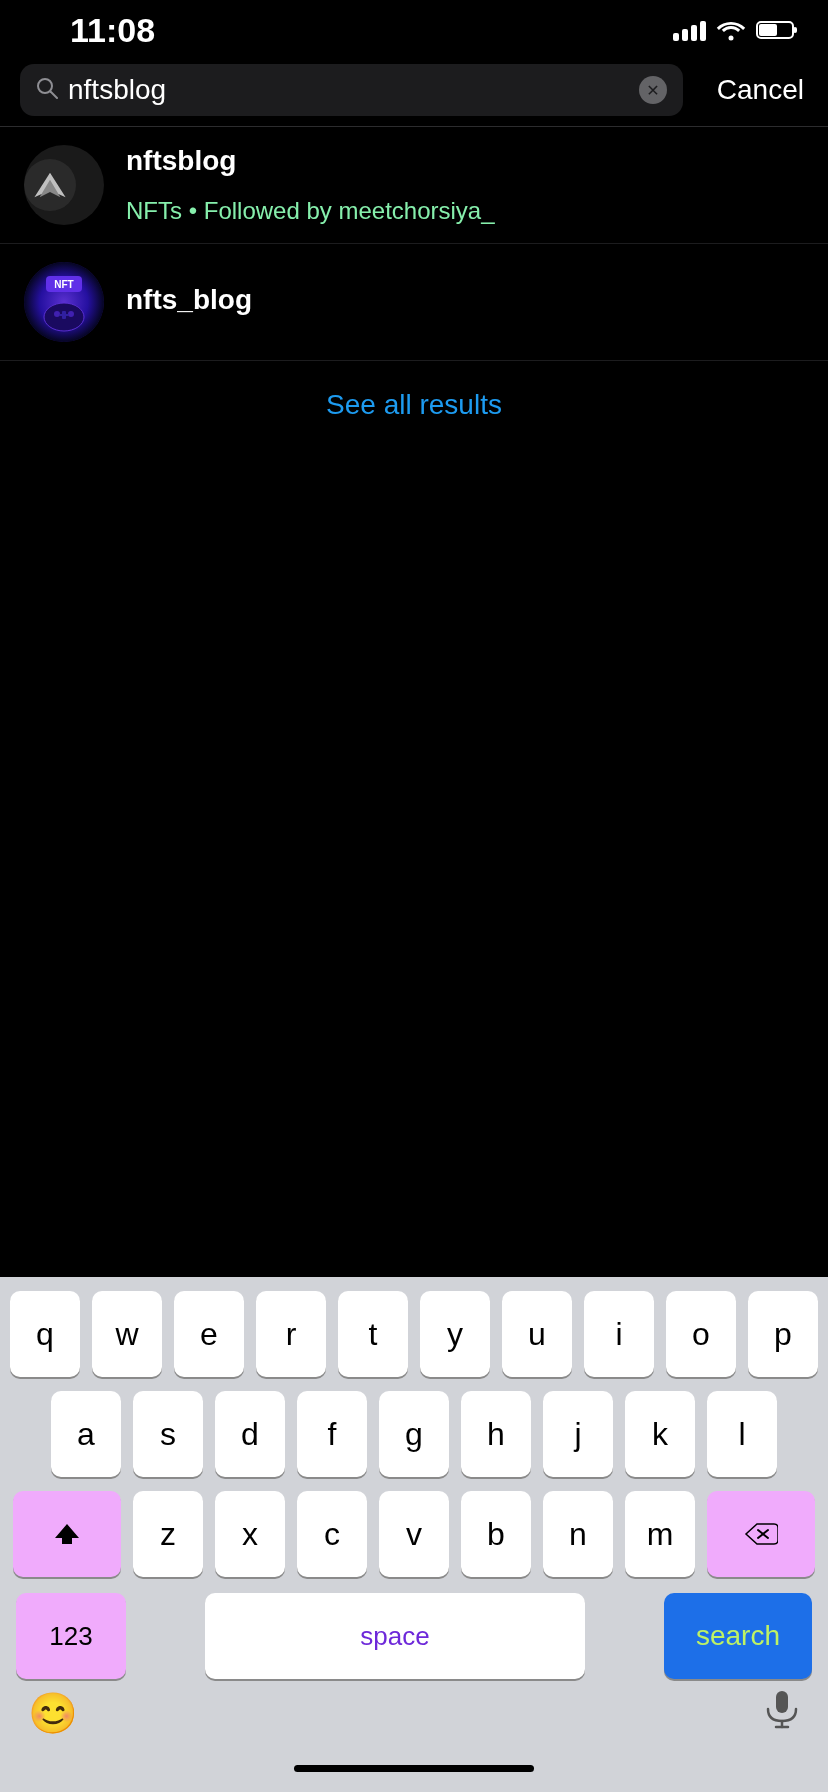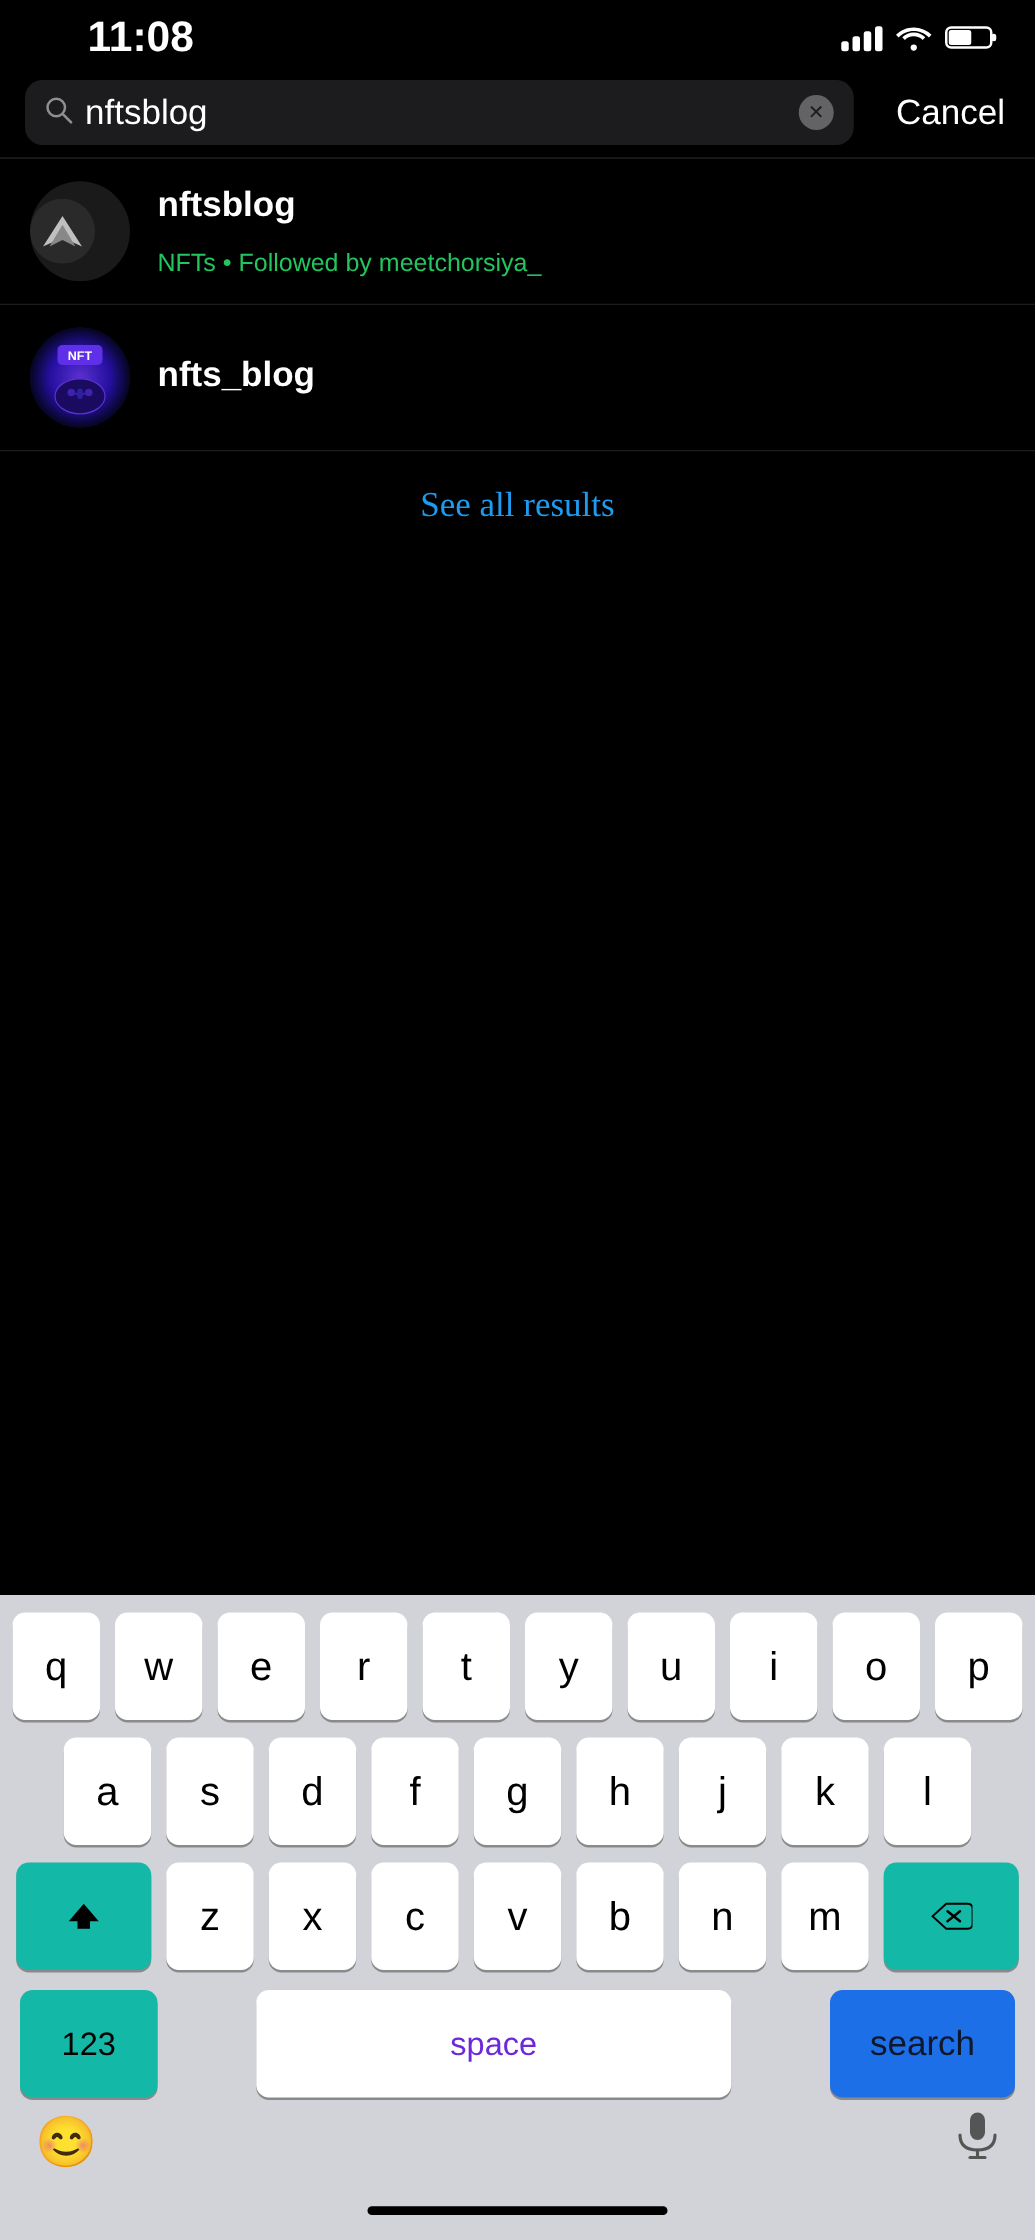--- a/index.html
+++ b/index.html
@@ -152,38 +152,38 @@
     .result-info {
       flex: 1;
     }
     .result-name {
       font-size: 28px;
       font-weight: 600;
       color: #fff;
       margin-bottom: 4px;
     }
     .result-sub {
-      font-size: 20px;
-      color: #22c55e;
+      font-size: 24px;
+      color: #86efac;
       margin-top: 20px;
     }
 
     
     .see-all-row {
       padding: 28px 24px;
       text-align: center;
     }
     .see-all-btn {
       background: transparent;
       border: none;
       color: #1d9bf0;
       font-size: 28px;
       font-weight: 400;
       cursor: pointer;
-      font-family: Liberation Serif, serif;
+      font-family: Liberation Sans, sans-serif;
     }
 
     
     .keyboard {
       position: absolute;
       bottom: 0;
       left: 0;
       width: 828px;
       background: #d1d3d8;
     }
@@ -209,36 +209,36 @@
       font-size: 32px;
       color: #000;
       cursor: pointer;
       box-shadow: 0 2px 0 #8a8a8a;
       user-select: none;
       font-family: inherit;
       font-weight: 400;
       border: none;
     }
     .key.dark {
-      background: #14b8a6;
+      background: #f0abfc;
       color: #000;
       font-size: 28px;
     }
     .key.wide {
       min-width: 108px;
     }
     .key.spacebar {
       flex: 1;
       max-width: 380px;
       font-size: 26px;
       color: #6d28d9;
     }
     .key.search-key {
       background: #1d6fe8;
-      color: #0f172a;
+      color: #bef264;
       min-width: 148px;
       font-size: 28px;
     }
     .key.numbers {
       min-width: 110px;
       font-size: 26px;
     }
     .bottom-row {
       display: flex;
       justify-content: space-between;

